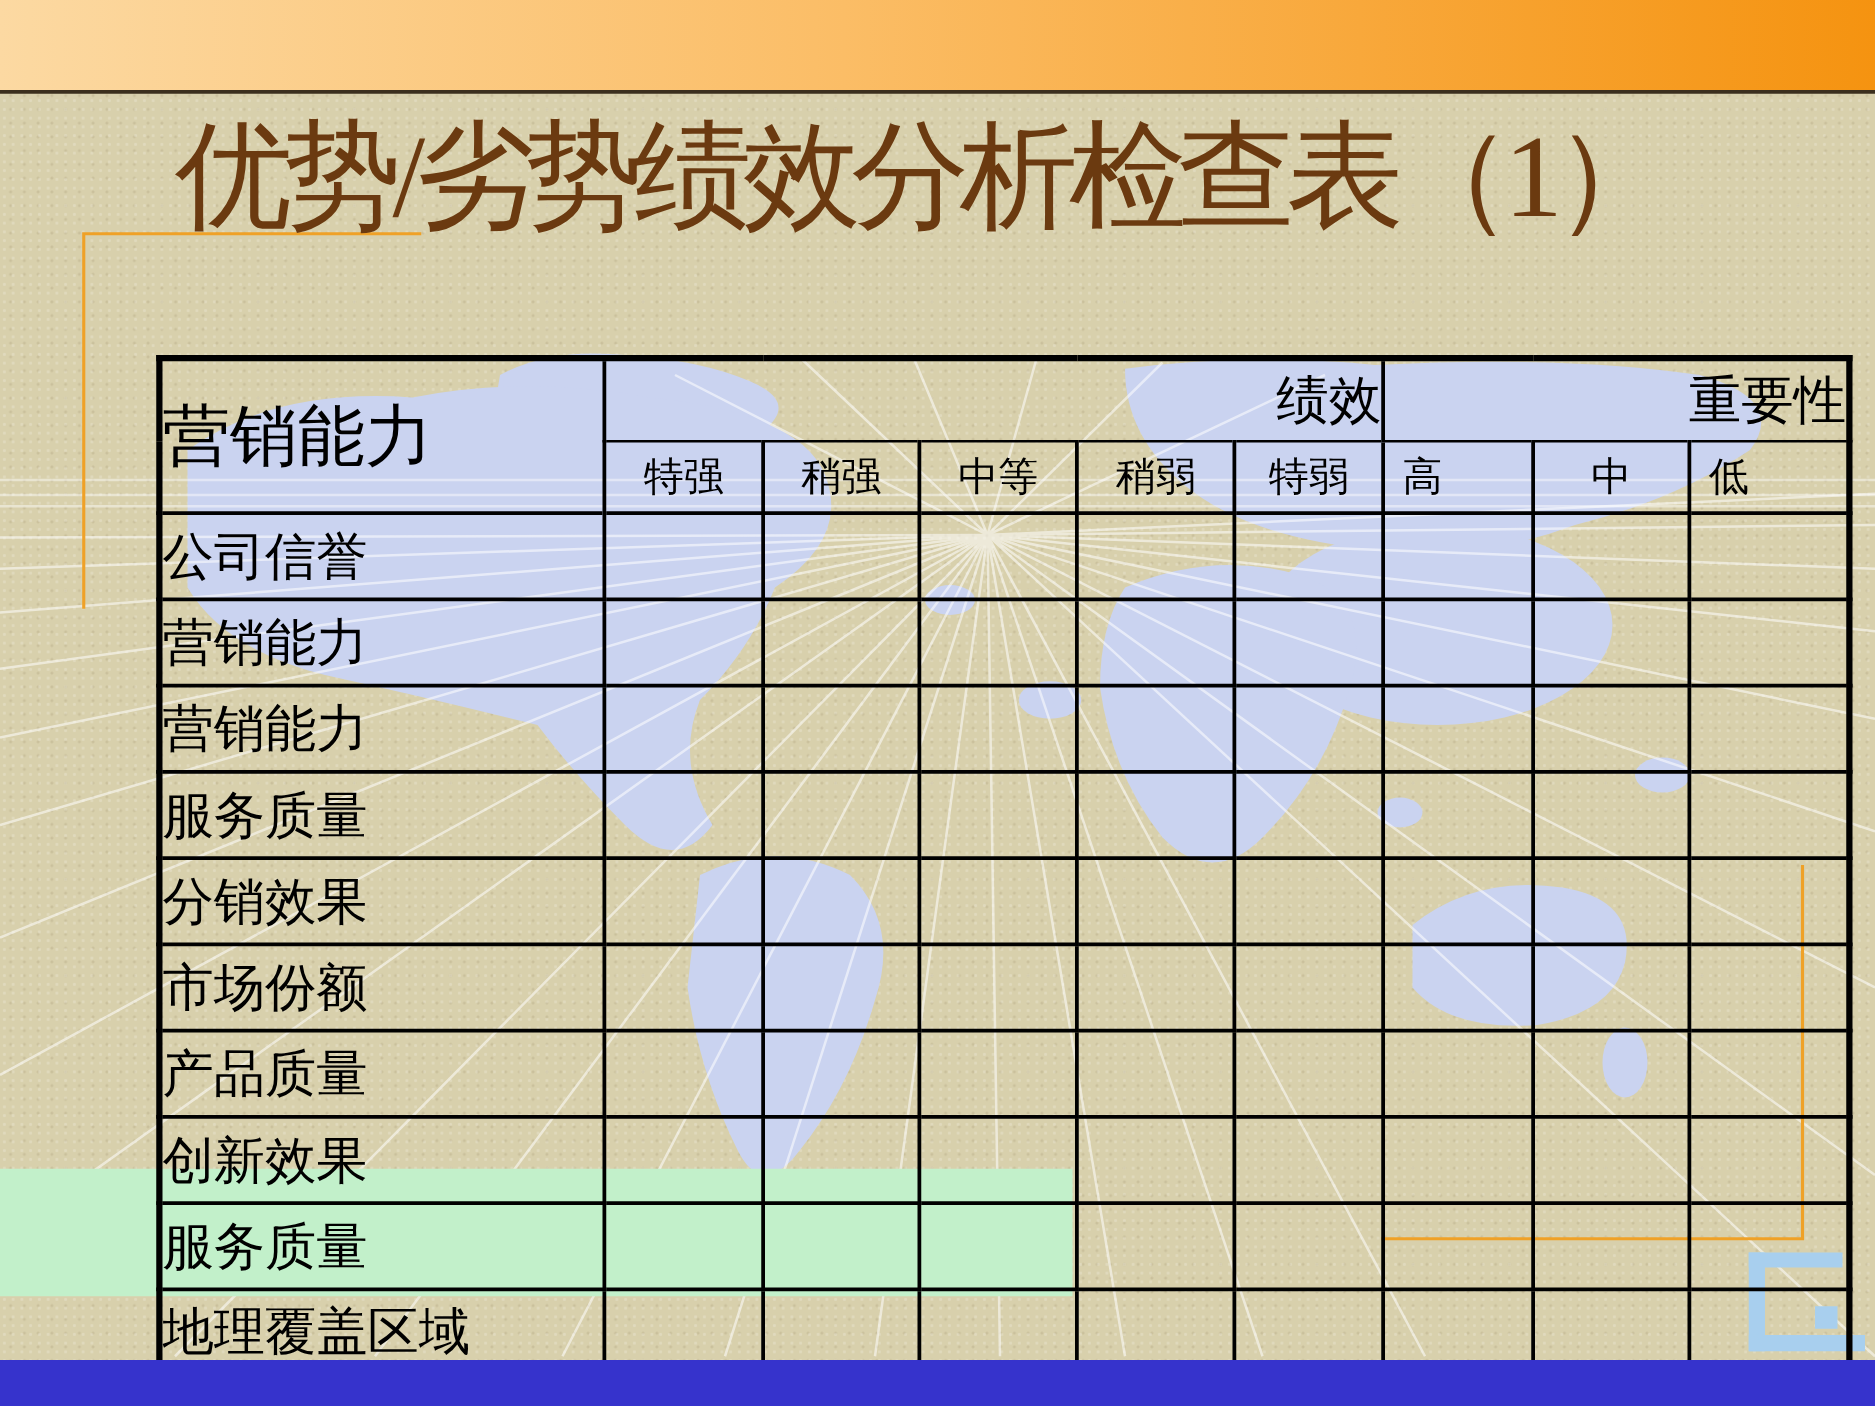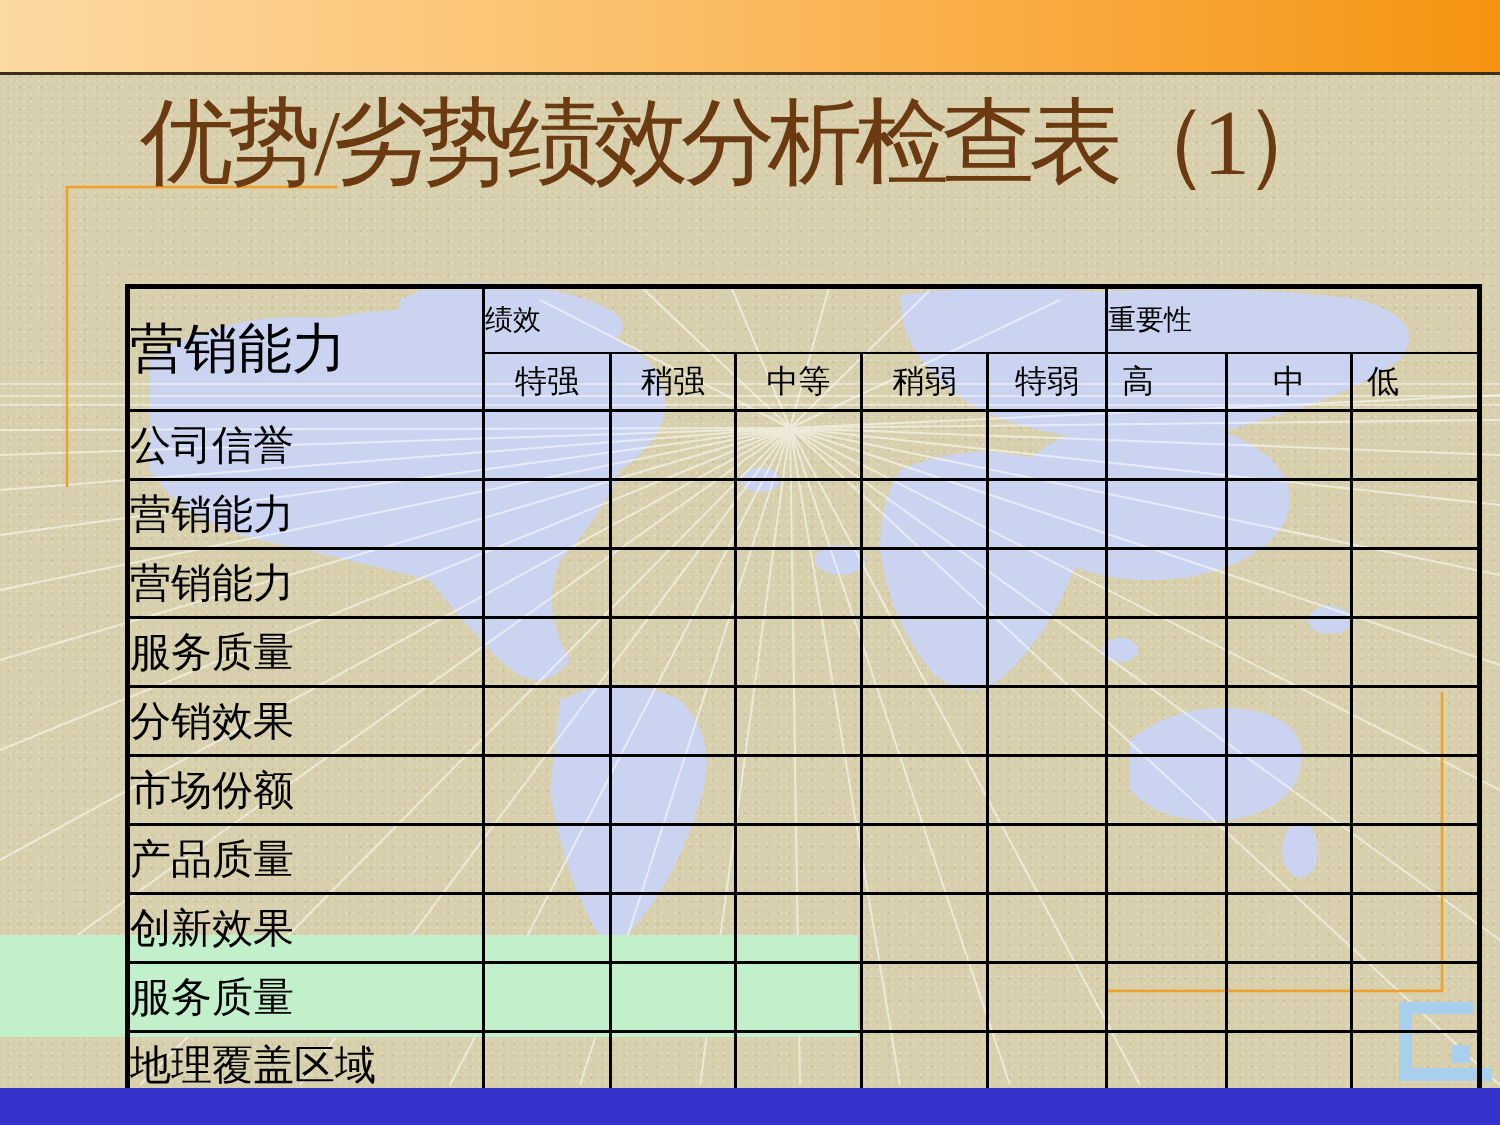--- a/index.html
+++ b/index.html
@@ -40,21 +40,21 @@
   table.grid{border:5px solid #000;}
   tr.group-row{height:66px;}
   tr.sub-row{height:58px;}
   tr.data-row{height:69px;}
   tr.group-row th{border-bottom-width:2px;}
   tr.sub-row th{border-top-width:2px;}
   .corner{
     font-size:54px;text-align:left;vertical-align:middle;
     padding-left:16px;
   }
-  .group-h{font-size:28px;text-align:left;vertical-align:middle;}
+  .group-h{font-size:42px;text-align:right;vertical-align:middle;}
   .sub-h{font-size:32px;text-align:center;vertical-align:middle;line-height:1;}
   .sub-h.al{text-align:left;padding-left:14px;}
   .rowlabel{
     font-size:41px;text-align:left;vertical-align:middle;
     padding-left:16px;white-space:nowrap;
   }
   .decor{z-index:6;}
   .top-bar{
     position:absolute;left:0;top:0;width:1500px;height:72px;z-index:7;
     background:linear-gradient(to right,#fcd9a2 0%,#fbbd66 45%,#f59310 100%);

